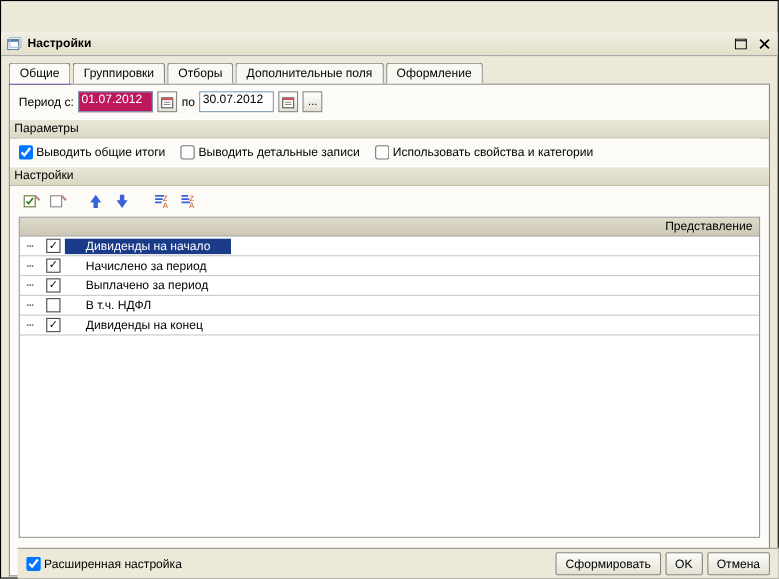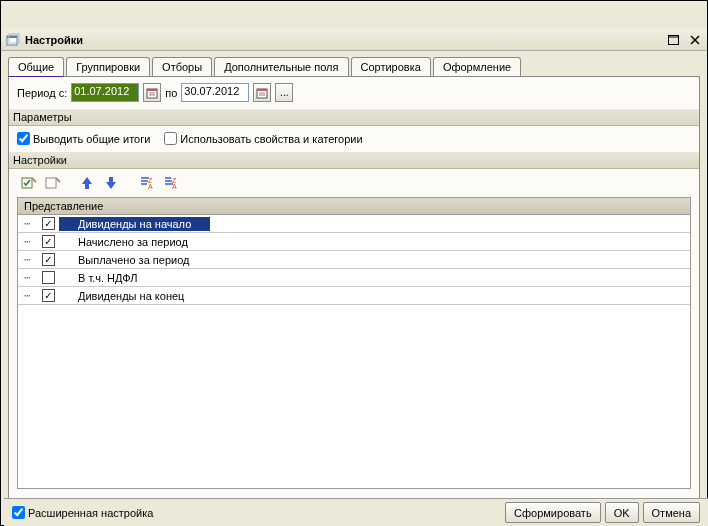--- a/index.html
+++ b/index.html
@@ -77,21 +77,21 @@
   .date-input {
     width: 68px;
     height: 19px;
     border: 1px solid #7f9db9;
     background: #fff;
     padding: 1px 2px;
     font-family: Arial, sans-serif;
     font-size: 11px;
   }
   .date-input.selected {
-    background: #4d7c0f;
+    background: #be185d;
     color: #fff;
   }
   .cal-btn, .dots-btn {
     width: 18px; height: 19px;
     border: 1px solid #888;
     background: linear-gradient(to bottom,#fefefe,#e4e2d6);
     display: inline-flex; align-items: center; justify-content: center;
     font-size: 10px;
     cursor: default;
   }
@@ -132,20 +132,21 @@
   .grid {
     border: 1px solid #9a9a9a;
     background: #fff;
     height: 292px;
     overflow: hidden;
   }
   .grid-header {
     background: linear-gradient(to bottom,#dedacb,#cdc8b4);
     border-bottom: 1px solid #9a9a9a;
     padding: 2px 6px;
+    text-align: right;
   }
   .grid-row {
     display: flex;
     align-items: center;
     border-bottom: 1px solid #c8c8c8;
     height: 18px;
     padding-left: 6px;
   }
   .tree-dots {
     color: #777;
@@ -161,21 +162,21 @@
     display: inline-flex;
     align-items: center; justify-content: center;
     font-size: 10px;
     line-height: 1;
   }
   .row-chk.checked::after { content: "✓"; }
   .row-label { padding: 1px 19px; }
   .row-label.selected { background: #1a3a8a; color: #fff; }
   .footer {
     position: absolute;
-    bottom: 0; left: 4px; right: 0;
+    bottom: 0; left: 16px; right: 0;
     height: 28px;
     border-top: 1px solid #999;
     background: #ece9d8;
     display: flex;
     align-items: center;
     padding: 0 8px;
   }
   .footer .spacer { flex: 1; }
   .footer .btn {
     height: 21px;
@@ -216,21 +217,20 @@
       </span>
   </div>
 </div>
 
 <div class="content-wrap">
   <div class="tabs">
     <div class="tab active"><span>Общие</span></div>
     <div class="tab"><span>Группировки</span></div>
     <div class="tab"><span>Отборы</span></div>
     <div class="tab"><span>Дополнительные поля</span></div>
-    <div class="tab"><span>Сортировка</span></div>
     <div class="tab"><span>Оформление</span></div>
   </div>
 
   <div class="tab-panel">
 
     <div class="period-row">
       <span>Период с:</span>
       <span class="date-input selected">01.07.2012</span>
       <span class="cal-btn">
         <svg width="12" height="12">
@@ -251,20 +251,24 @@
           </svg>
       </span>
       <span class="dots-btn">...</span>
     </div>
 
     <div class="section-header">Параметры</div>
     <div class="params-body">
       <label class="chk">
           <input type="checkbox" id="c2" checked="" style="">
           <span>Выводить общие итоги</span>
+        </label>
+      <label class="chk">
+          <input type="checkbox" id="c3" style="">
+          <span>Выводить детальные записи</span>
         </label>
       <label class="chk">
           <input type="checkbox" id="c4" style="">
           <span>Использовать свойства и категории</span>
         </label>
     </div>
 
     <div class="section-header">Настройки</div>
 
     <div class="toolbar">

